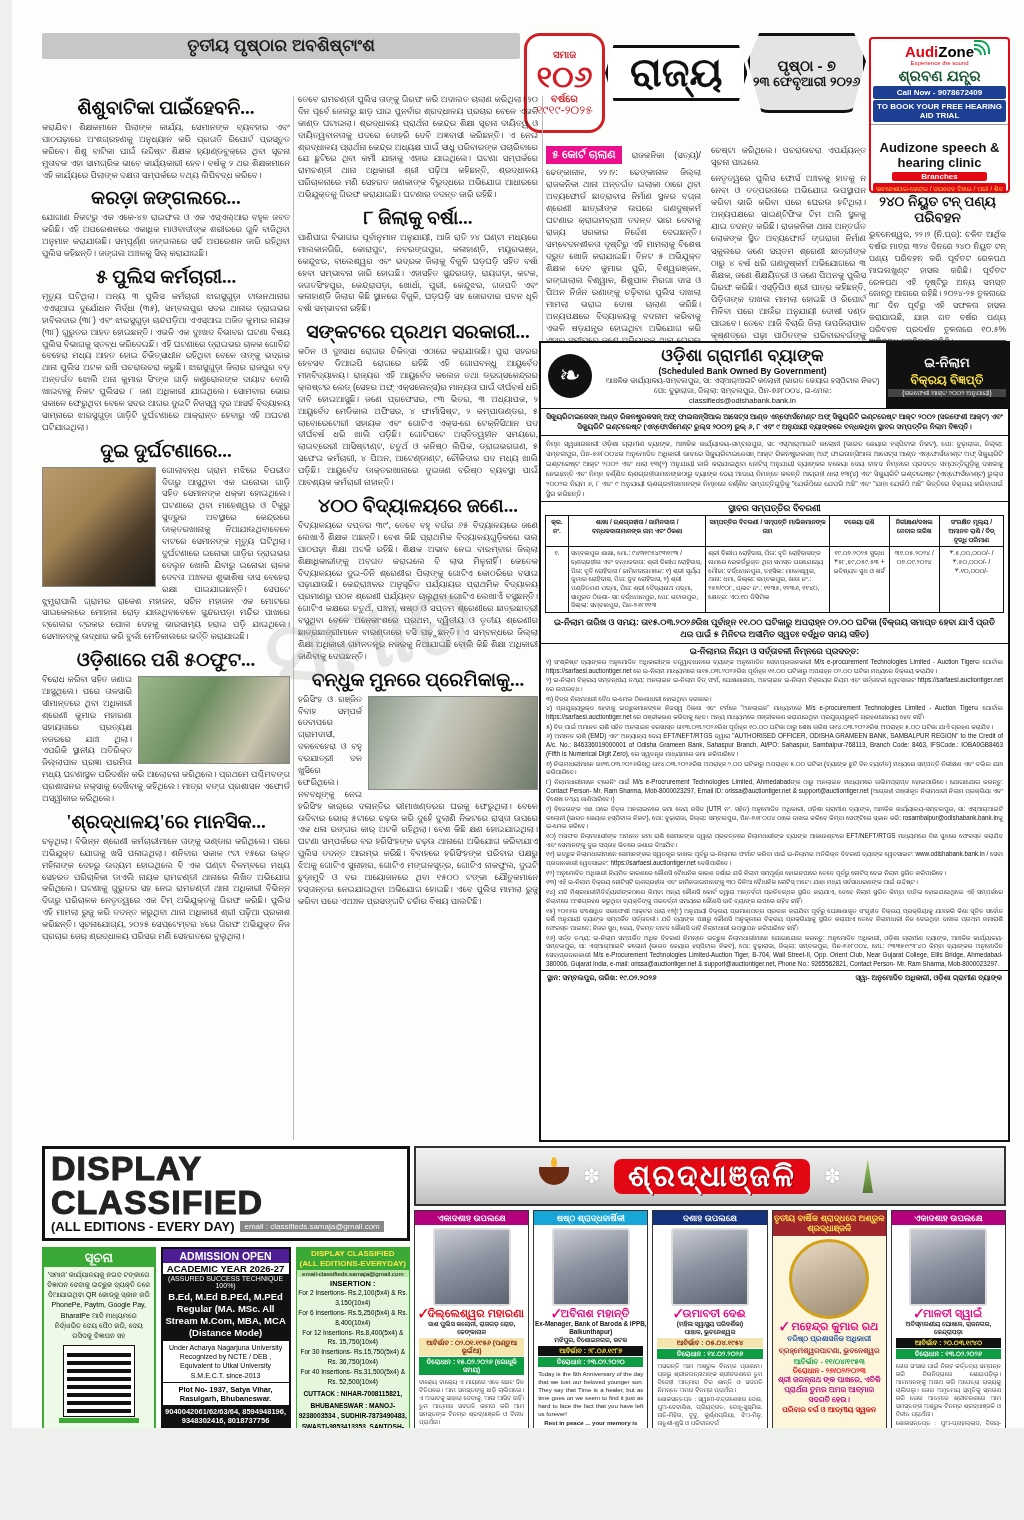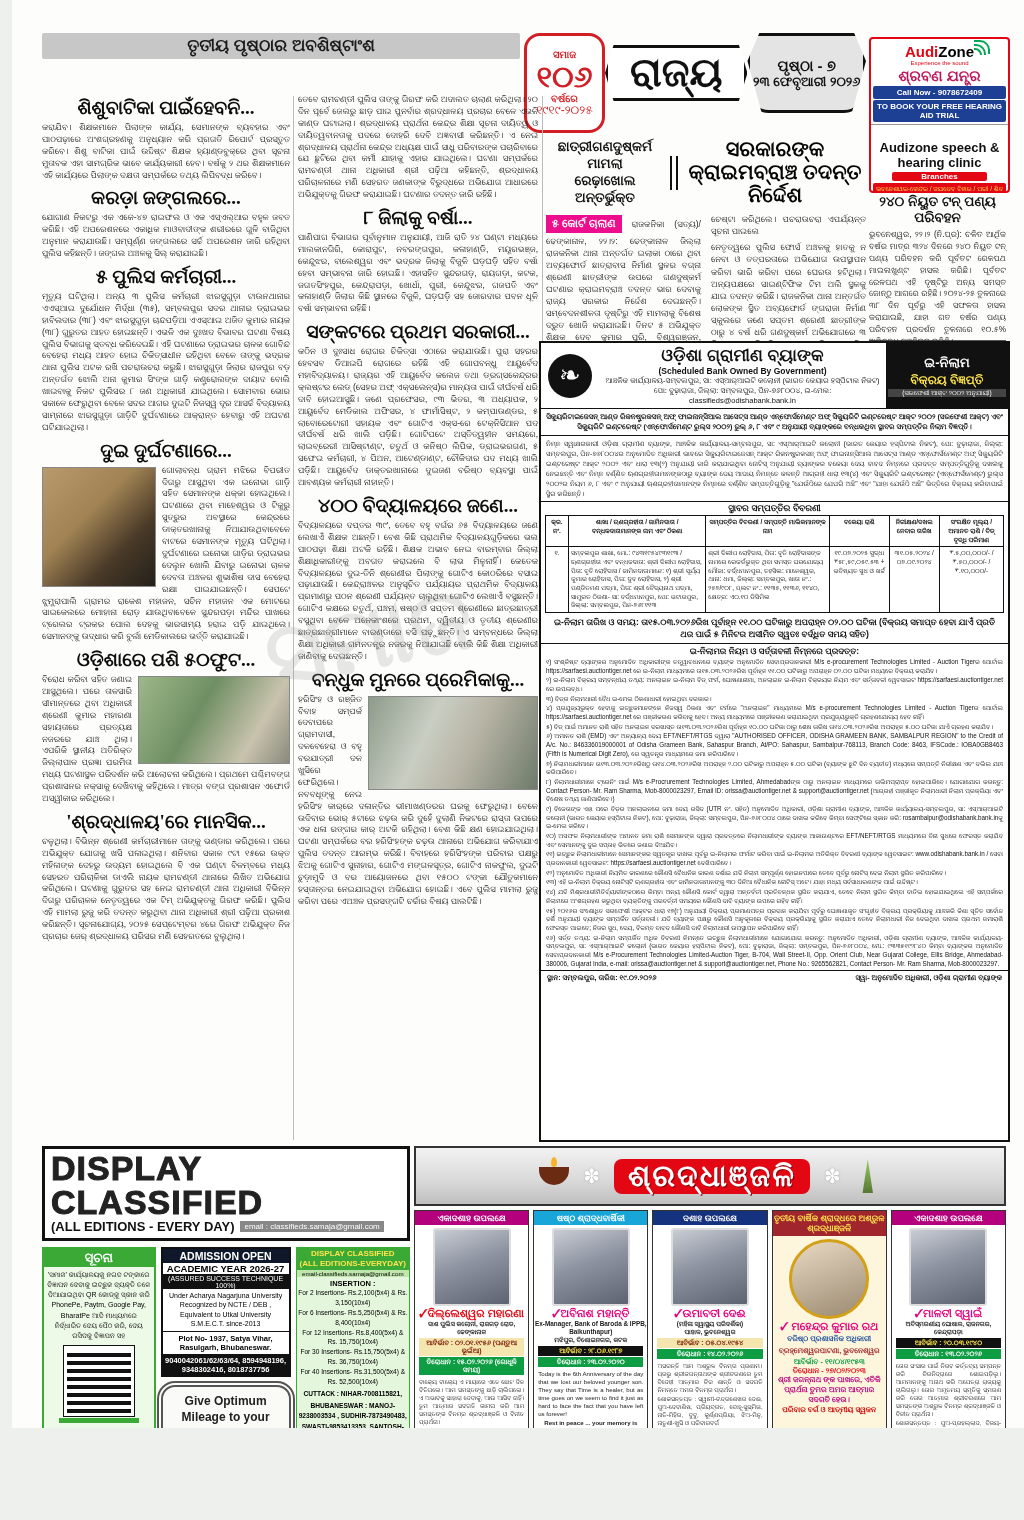--- a/index.html
+++ b/index.html
@@ -19,21 +19,21 @@
   .dateplate{width:120px;height:74px;background:#e4e4e4;border:3px solid #111;border-radius:10px 10px 22px 22px;display:flex;flex-direction:column;align-items:center;justify-content:center;color:#111;clip-path:polygon(10% 0,90% 0,100% 35%,88% 100%,12% 100%,0 35%);}
   .dateplate .d1{font-size:15px;font-weight:bold;}
   .dateplate .d2{font-size:13px;font-weight:bold;text-align:center;line-height:1.15;}
   
   .audizone{left:857px;top:37px;width:137px;height:152px;border:2px solid #e30613;background:#fff;border-radius:4px;overflow:hidden;font-size:8px;text-align:center;}
   .az-brand{font-size:15px;font-weight:bold;margin-top:4px;}
   .az-brand .a{color:#e30613;}
   .az-arcs{position:absolute;right:18px;top:3px;width:16px;height:12px;}
   .az-arcs span{position:absolute;border:2px solid #00a651;border-bottom:none;border-left:none;border-radius:0 10px 0 0;}
   .az-tag{color:#e30613;font-size:6px;}
-  .az-odia{color:#be185d;font-weight:bold;font-size:15px;margin:1px 0;}
+  .az-odia{color:#14532d;font-weight:bold;font-size:15px;margin:1px 0;}
   .az-bar{background:#1d3f94;color:#fff;font-weight:bold;font-size:8px;padding:2px 1px;margin:1px 2px;border-radius:2px;}
   .az-clinic{font-weight:bold;color:#111;font-size:13px;border-top:1px solid #999;margin-top:2px;padding-top:15px;}
   .az-branch-rib{background:#e30613;color:#fff;font-weight:bold;font-size:8px;width:70%;margin:2px auto;border-radius:2px;}
   .az-branches{background:#e30613;color:#ffe44d;font-size:6.5px;margin:0 2px 2px;padding:2px;line-height:1.35;border-radius:2px;}
   
   .freight{left:857px;top:194px;width:137px;height:146px;border-bottom:2px solid #555;}
   .freight h3{margin:0 0 3px;font-size:13.5px;text-align:center;color:#111;}
   .freight p{margin:0;font-size:8.2px;text-align:justify;line-height:1.45;color:#222;}
   
   .col{font-size:8.5px;color:#1c1c1c;}
@@ -90,21 +90,21 @@
   .cl-cols{display:flex;gap:5px;margin-top:6px;}
   .cl-box1{width:115px;border:2px solid #3aa935;background:#eefae8;text-align:center;}
   .cl-box1 .hd{background:#3aa935;color:#fff;font-weight:bold;font-size:13px;padding:1px 0;}
   .cl-box1 .bd{font-size:7px;padding:3px;line-height:1.45;}
   .qr{width:64px;height:64px;margin:2px auto;background:
     repeating-linear-gradient(0deg,#111 0 4px,#fff 4px 8px),
     repeating-linear-gradient(90deg,#111 0 4px,rgba(255,255,255,.75) 4px 8px);
     border:3px solid #fff;outline:1px solid #111;}
   .qr-bar{height:5px;background:#3aa935;width:80px;margin:2px auto 4px;}
   .cl-box2{width:126px;border:2px solid #111;background:#fff;text-align:center;font-size:7.5px;}
-  .cl-box2 .adm{background:#0f172a;color:#fff;font-weight:bold;font-size:10.5px;padding:1px 0;}
+  .cl-box2 .adm{background:#4c1d95;color:#fff;font-weight:bold;font-size:10.5px;padding:1px 0;}
   .cl-box2 .yr{font-weight:bold;font-size:9.5px;border-bottom:1px solid #111;}
   .cl-box2 .ast{background:#111;color:#fff;font-size:7px;}
   .cl-box2 .deg{background:#111;color:#fff;font-weight:bold;font-size:9.5px;padding:2px;line-height:1.25;}
   .cl-box2 .uni{font-size:7px;line-height:1.35;padding:2px;border-bottom:1px solid #111;}
   .cl-box2 .addr{font-size:7.5px;font-weight:bold;padding:2px;border-bottom:1px solid #111;}
   .cl-box2 .ph{background:#111;color:#fff;font-size:7.5px;font-weight:bold;padding:1px;}
   .mileage{border:2px solid #555;outline:2px solid #555;outline-offset:2px;border-radius:14px;margin-top:8px;padding:6px 4px;text-align:center;font-weight:bold;font-size:12px;color:#222;background:#fafaf6;line-height:1.35;}
   .cl-box3{width:118px;border:1px solid #3aa935;background:#e4f6dc;text-align:center;font-size:6.6px;}
   .cl-box3 .hd{background:#3aa935;color:#ffe44d;font-weight:bold;font-size:8px;padding:1px;line-height:1.25;}
   .cl-box3 .em{font-size:6.2px;background:#bfe6ad;}
@@ -244,28 +244,20 @@
       <p>ବିଦ୍ୟାଳୟରେ ଦପ୍ତର ୩୯', ତେବେ ବହୁ ବର୍ଗର ୬୫ ବିଦ୍ୟାଳୟରେ ଜଣେ ଲେଖାଏଁ ଶିକ୍ଷକ ଅଛନ୍ତି। ବେଶ କିଛି ପ୍ରାଥମିକ ବିଦ୍ୟାଳୟଗୁଡ଼ିକରେ ଭଲ ପାଠପଢ଼ା ଶିକ୍ଷା ଅଟକି ରହିଛି। ଶିକ୍ଷକ ଅଭାବ ନେଇ ବାରମ୍ବାର ଜିଲ୍ଲା ଶିକ୍ଷାଧିକାରୀଙ୍କୁ ଅବଗତ କରାଇଲେ ବି ଲାଭ ମିଳୁନାହିଁ। କେତେକ ବିଦ୍ୟାଳୟରେ ଦୁଇ-ତିନି ଶ୍ରେଣୀର ପିଲାଙ୍କୁ ଗୋଟିଏ କୋଠରିରେ ବସାଇ ପଢ଼ାଯାଉଛି। କେନ୍ଦ୍ରାଞ୍ଚଳର ଅନୁସୂଚିତ ପର୍ଯ୍ୟାୟର ପ୍ରାଥମିକ ବିଦ୍ୟାଳୟ ପ୍ରମାଣରୁ ପଠନ ଶ୍ରେଣୀ ପର୍ଯ୍ୟନ୍ତ ଚାଲୁଥିବା ଗୋଟିଏ ଲେଖାଏଁ ବସୁଛନ୍ତି। ଗୋଟିଏ କକ୍ଷରେ ଚତୁର୍ଥ, ପଞ୍ଚମ, ଷଷ୍ଠ ଓ ସପ୍ତମ ଶ୍ରେଣୀରେ ଛାତ୍ରଛାତ୍ରୀ ବସୁଥିବା ବେଳେ ଅନେକାଂଶରେ ପ୍ରଥମ, ଦ୍ୱିତୀୟ ଓ ତୃତୀୟ ଶ୍ରେଣୀର ଛାତ୍ରଛାତ୍ରୀମାନେ ବାରଣ୍ଡାରେ ବସି ପଢ଼ୁଛନ୍ତି। ଏ ସମ୍ବନ୍ଧରେ ଜିଲ୍ଲା ଶିକ୍ଷା ଅଧିକାରୀ ଗମନତନ୍ତ୍ର ନଜରକୁ ନିଆଯାଇଛି ବୋଲି କିଛି ଶିକ୍ଷା ଅଧିକାରୀ ଜାଣିବାକୁ ଦେଇଛନ୍ତି।</p>
     </div>
     <div class="article clearfix">
       <h2>ବନ୍ଧୁକ ମୁନରେ ପ୍ରେମିକାକୁ...</h2>
       <span class="photo ph-car"></span>
       <p>ହରିସିଂହ ଓ ରଞ୍ଜିତ ବିବାହ ସମ୍ପର୍କ ଦେବାପରେ ଗ୍ରାମଦାସୀ, ଦଳବେହେରା ଓ ବହୁ ବରଯାତ୍ରୀ ଦଳ ଖୁସିରେ ଫେରିଥିଲେ। ନବବଧୂଙ୍କୁ ନେଇ ହରିସିଂହ କାର୍‌ରେ ଦଳାନ୍ତିର ଭୀମାଖଣ୍ଡରର ଘରକୁ ଫେରୁଥିଲା। ବେଳେ ଉଦିବାର ଭୋର୍ ୫ଟାରେ ଚଢ଼ଉ କରି ଦୁହେଁ ଦୁଲାଣି ନିକଟରେ ରାସ୍ତା ଉପରେ ଏକ ଧଳା ରଙ୍ଗର କାର୍ ଅଟକି ରହିଥିଲା। ବେଶ କିଛି କ୍ଷଣ ହୋଇଯାଇଥିଲା। ଘଟଣା ସମ୍ପର୍କରେ ବର ହରିସିଂହଙ୍କ ଚଢ଼ଉ ଥାନାରେ ଅଭିଯୋଗ କରିବାଯାଏ ପୁଲିସ ତଦନ୍ତ ଆରମ୍ଭ କରିଛି। ବିବାହରେ ହରିସିଂହଙ୍କ ପରିବାର ପକ୍ଷରୁ ଝିଅକୁ ଗୋଟିଏ ସୁନାହାର, ଗୋଟିଏ ମଙ୍ଗଳସୂତ୍ର, ଗୋଟିଏ ନାକଫୁଲ, ଦୁଇଟି ଚୁଡ଼ାମୁଦି ଓ ବର ଆୟୋଜନରେ ଥିବା ୧୫୦୦ ଟଙ୍କା ଯୌତୁକମାନେ ହସ୍ତାନ୍ତର ନେଇଯାଇଥିବା ଅଭିଯୋଗ ହୋଇଛି। ଏବେ ପୁଲିସ ମାମଲା ରୁଜୁ କରିବା ପରେ ଏଅଞ୍ଚଳ ପ୍ରସଙ୍ଗଟି ଚର୍ଚ୍ଚାର ବିଷୟ ପାଲଟିଛି।</p>
     </div>
   </div>
 
   <div class="abs lead">
-    <div class="lead-top">
-      <div class="kicker">
-        <div>ଛାତ୍ରୀଗଣଦୁଷ୍କର୍ମ ମାମଲା</div>
-        <div>ରେଢ଼ାଖୋଲ ଅନ୍ତର୍ଭୁକ୍ତ</div>
-      </div>
-      <div class="lead-sep"></div>
-      <h1>ସରକାରଙ୍କ କ୍ରାଇମବ୍ରାଞ୍ଚ ତଦନ୍ତ ନିର୍ଦ୍ଦେଶ</h1>
-    </div>
     <div class="lead-body">
       <p style="margin:0;"><span class="hl-pink">୫ କୋର୍ଟ ଚାଲାଣ</span> <span>ରାଜକନିକା (ସତ୍ୟ)/ଢେଙ୍କାନାଳ, ୨୨।୨: ଢେଙ୍କାନାଳ ଜିଲ୍ଲା ରାଜକନିକା ଥାନା ଅନ୍ତର୍ଗତ ଇଲାକା ଠାରେ ଥିବା ଅବ୍ୟଫୋର୍ଡ ଛାତ୍ରାବାସ ନିର୍ମାଣ ସ୍ଥଳର ବଗ୍ନା ଶ୍ରେଣୀ ଛାତ୍ରୀଙ୍କ ଉପରେ ଗଣଦୁଷ୍କର୍ମ ଘଟଣାର କ୍ରାଇମବ୍ରାଞ୍ଚ ତଦନ୍ତ ଭାର ଦେବାକୁ ରାଜ୍ୟ ସରକାର ନିର୍ଦ୍ଦେଶ ଦେଇଛନ୍ତି। ସମ୍ବେଦନଶୀଳତା ଦୃଷ୍ଟିରୁ ଏହି ମାମଲାକୁ ବିଶେଷ ଦ୍ରୁତ ଖୋଜି କରାଯାଇଛି। ତିନଟ ୫ ଅଭିଯୁକ୍ତ ଶିକ୍ଷକ ଦେବ କୁମାର ପୁରି, ବିଶ୍ୱରଞ୍ଜନ, ରଙ୍ଗାଲାଲ ବିଶ୍ୱାଳ, ଶିଶୁପାଳ ମିରଗା ଦାସ ଓ ପିଅନ ନିର୍ଜନ ରଣାଙ୍କୁ ଚଢ଼ିବାର ପୁଲିସ ଦାଖଲା ମାମଲା ଭରାଇ ଦୋଷ ଚାଲାଣ କରିଛି। ଅନ୍ୟପକ୍ଷରେ ବିଦ୍ୟାଳୟକୁ ବଦନାମ କରିବାକୁ ଏଭଳି ଷଡ଼ଯନ୍ତ୍ର ହୋଇଥିବା ଅଭିଯୋଗ କରି ଏହାର ସମୀପରେ ଜଣେ ଅଭିଭାବକ ଥାନା ଘେରଉ କରି ଶିକ୍ଷକ ଓ କର୍ମଚାରୀଙ୍କୁ ଝଗଡ଼ା କରିବାକୁ ଚେଷ୍ଟା କରିଥିଲେ। ପଚରାଉଚରା ଏପର୍ଯ୍ୟନ୍ତ ସୂଚନା ପାଇଲେ</span></p>
       <p style="margin:4px 0 0;">ନେତୃତ୍ୱରେ ପୁଲିସ ଫୋର୍ସ ଅଞ୍ଚଳକୁ ହାତକୁ ନ ନେବା ଓ ତତ୍ପରତାରେ ଅଭିଯୋଗ ଉପସ୍ଥାପନ କରିବା ଭାରି କରିବା ପରେ ଘେରଉ ହଟିଥିଲା। ଅନ୍ୟପକ୍ଷରେ ସାଇଣ୍ଟିଫିକ ଟିମ ଅଲି ସ୍ଥଳକୁ ଯାଇ ତଦନ୍ତ କରିଛି। ରାଜକନିକା ଥାନା ଅନ୍ତର୍ଗତ ଲୋକଙ୍କ ସ୍ଥିତ ଅବ୍ୟଫୋର୍ଡ ଙ୍ଗରାଜା ନିର୍ମାଣ ସ୍କୁଲରେ ଜଣେ ସପ୍ତମ ଶ୍ରେଣୀ ଛାତ୍ରୀଙ୍କ ଠାରୁ ୪ ବର୍ଷ ଧରି ଗଣଦୁଷ୍କର୍ମ ଅଭିଯୋଗରେ ୩ ଶିକ୍ଷକ, ଜଣେ ଶିକ୍ଷୟିତ୍ରୀ ଓ ଜଣେ ପିଅନକୁ ପୁଲିସ ଗିରଫ କରିଛି। ଏସ୍‌ଡ଼ିପିଓ ଶ୍ରୀ ପାତ୍ର କହିଛନ୍ତି, ପିଡ଼ିତାଙ୍କ ଦାଖଲ ମାମଲା ହୋଇଛି ଓ ରିପୋର୍ଟ ମିଳିବା ପରେ ଆଉଁର ଅନୁଯାୟୀ ଦୋଷୀ ଦଣ୍ଡ ପାଇବେ। ତେବେ ଆଜି ବିଚାରି ଜିଲା ଉପଜିଲାପାଳ କୃଷ୍ଣତ୍ରେ ପଢ଼ା ପାଠିତଙ୍କ ପରିବାରବର୍ଗଙ୍କୁ ସମ୍ବେଦନା ଜଣାଇବା ସହ ବଦୋଷ ଦଣ୍ଡବିଧାନ ଭାବି ସରକାରଙ୍କ ନିବେଦନ କରିଛନ୍ତି।</p>
     </div>
   </div>
 
   <div class="abs bank">
     <div class="bank-head">
       <div class="bank-logo">
           <span class="leaf">❧</span>
@@ -345,20 +337,21 @@
         <div class="bd">'ସମାଜ' କାର୍ଯ୍ୟାଳୟକୁ ନଗଦ ଟଙ୍କାରେ ବିଜ୍ଞାପନ ଦେବାକୁ ଇଚ୍ଛୁକ ବ୍ୟକ୍ତି ତଳେ ଦିଆଯାଇଥିବା QR କୋଡ୍‌କୁ ସ୍କାନ କରି PhonePe, Paytm, Google Pay, BharatPe ଆଦି ମାଧ୍ୟମରେ ନିର୍ଦ୍ଧାରିତ ଦେୟ ପୈଠ କରି, ଦେୟ ରସିଦକୁ ବିଜ୍ଞାପନ ସହ</div>
         <div class="qr"></div>
         <div class="qr-bar"></div>
         <div class="bd">ନଂ. 76090 96650 ବା ଇମେଲ sssadvt@gmail.comକୁ ପଠାଇପାରିବେ। ଅଧିକ ସୂଚନା ପାଇଁ 0671-2301598ରେ ମଧ୍ୟ ଯୋଗାଯୋଗ କରିପାରିବେ।</div>
       </div>
       <div style="width:132px;">
         <div class="cl-box2">
           <div class="adm">ADMISSION OPEN</div>
           <div class="yr">ACADEMIC YEAR 2026-27</div>
           <div class="ast">(ASSURED SUCCESS TECHNIQUE 100%)</div>
+          <div class="deg">B.Ed, M.Ed B.PEd, M.PEd Regular (MA. MSc. All Stream M.Com, MBA, MCA (Distance Mode)</div>
           <div class="uni">Under Acharya Nagarjuna University Recognized by NCTE / DEB , Equivalent to Utkal University S.M.E.C.T. since-2013</div>
           <div class="addr">Plot No- 1937, Satya Vihar, Rasulgarh, Bhubaneswar.</div>
           <div class="ph">9040042061/62/63/64, 8594948196, 9348302416, 8018737756</div>
         </div>
         <div class="mileage">Give Optimum Mileage to your Advertisements by publishing in the DISPLAY CLASSIFIED PAGE</div>
       </div>
       <div class="cl-box3">
         <div class="hd">
           <div>DISPLAY CLASSIFIED</div>
           <div>(ALL EDITIONS-EVERYDAY)</div>

